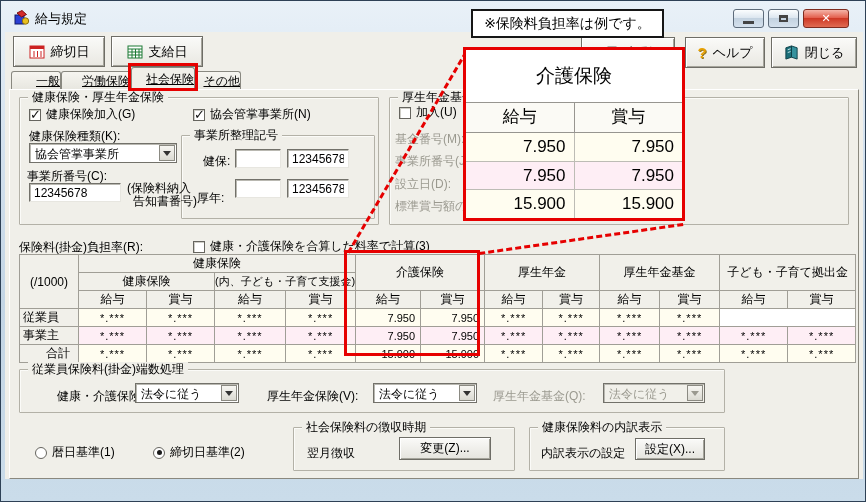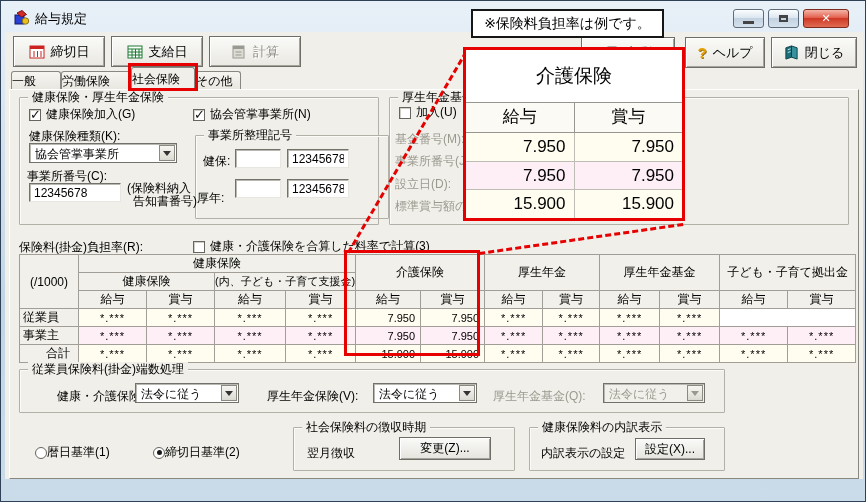--- a/index.html
+++ b/index.html
@@ -33,44 +33,44 @@
     background:linear-gradient(#fafaf8,#e9e8e2);
     border:1px solid #6e6d66;
     box-shadow:inset 1px 1px 0 #ffffff, inset -1px -1px 0 #a5a49b;
     font-size:13px;
   }
   .tbtn.disabled { color:#8f8e86; text-shadow:1px 1px 0 #fff; }
   .tbtn svg { flex:none; }
   
   .tabs { position:absolute; left:10px; top:66px; height:24px; display:flex; align-items:flex-end; }
   .tab {
-    box-sizing:border-box; height:20px; line-height:18px; text-align:left;
+    box-sizing:border-box; height:20px; line-height:18px; text-align:right;
     background:linear-gradient(#f6f5f0,#e6e5de);
     border:1px solid #898880; border-bottom:none;
     border-top-left-radius:3px; border-top-right-radius:3px;
-    position:relative; z-index:1;
+    position:relative; z-index:1;text-decoration:underline;
   }
   .tab.active { height:24px; line-height:22px; background:#f0efe9; z-index:6; }
   .panel {
     position:absolute; left:8px; top:88px; width:850px; height:390px; box-sizing:border-box;
     background:#f0efe9;
     border-top:1px solid #ffffff; border-left:1px solid #ffffff;
     border-right:1px solid #8a887e; border-bottom:1px solid #8a887e;
     z-index:2;
   }
   
   .grp { position:absolute; box-sizing:border-box; border:1px solid #b3b1a7; border-radius:1px; box-shadow:inset 1px 1px 0 #fbfbf8; z-index:3; }
   .gt { position:absolute; top:-8px; left:8px; background:#f0efe9; padding:0 4px; line-height:14px; white-space:nowrap; }
   .lbl { position:absolute; white-space:nowrap; z-index:4; }
   .lbl.dim, .dim { color:#9a998f; }
   
   .cb { position:absolute; display:flex; align-items:center; gap:5px; white-space:nowrap; z-index:4; }
   .cb .box { width:12px; height:12px; box-sizing:border-box; background:#fff; border:1px solid #66655f; box-shadow:inset 1px 1px 0 #cfcec7; position:relative; flex:none; }
   .cb.on .box::after { content:"✓"; position:absolute; left:0px; top:-3px; font-size:13px; font-weight:bold; color:#111; }
-  .radio { position:absolute; display:flex; align-items:center; gap:0; white-space:nowrap; z-index:4; }
+  .radio { position:absolute; display:flex; align-items:center; gap:5px; white-space:nowrap; z-index:4; }
   .radio .c { width:12px; height:12px; box-sizing:border-box; border-radius:50%; background:#fff; border:1px solid #66655f; flex:none; }
   .radio.on .c::after { content:""; display:block; width:5px; height:5px; border-radius:50%; background:#1a1a1a; margin:2px auto; margin-top:2.5px; }
   .fld {
     position:absolute; box-sizing:border-box; height:19px; background:#fff;
     border:1px solid #72716a; border-right-color:#e7e6e0; border-bottom-color:#e7e6e0;
     box-shadow:inset 1px 1px 0 #b9b8b1;
     font-family:inherit; font-size:12px; padding:0 4px; z-index:4; color:#000;
   }
   .sel { position:absolute; box-sizing:border-box; height:20px; background:#fff; border:1px solid #72716a; box-shadow:inset 1px 1px 0 #b9b8b1; z-index:4; }
   .sel .val { position:absolute; left:5px; top:2px; white-space:nowrap; }
@@ -147,28 +147,20 @@
     </svg>
     <span>締切日</span>
   </div>
   <div class="tbtn" style="left:110px; top:35px; width:92px;">
     <svg width="16" height="16" viewBox="0 0 16 16">
       <rect x="1" y="2" width="14" height="12" fill="#fff" stroke="#1d7a34"></rect>
       <path d="M1 5h14 M1 8h14 M1 11h14 M5 5v9 M8.5 5v9 M12 5v9" stroke="#1d7a34" fill="none"></path>
     </svg>
     <span>支給日</span>
   </div>
-  <div class="tbtn disabled" style="left:208px; top:35px; width:92px;">
-    <svg width="16" height="16" viewBox="0 0 16 16">
-      <rect x="2" y="2" width="11" height="12" fill="#dcdbd4" stroke="#9a9992"></rect>
-      <rect x="2" y="2" width="11" height="3" fill="#9a9992"></rect>
-      <path d="M4.5 8h6 M4.5 11h6" stroke="#9a9992" fill="none"></path>
-    </svg>
-    <span>計算</span>
-  </div>
 
   <div class="tbtn" style="left:580px; top:36px; width:94px; z-index:5;">
     <svg width="16" height="16" viewBox="0 0 16 16">
       <rect x="2" y="6" width="12" height="6" fill="#cfd4cf" stroke="#6b6f6b"></rect>
       <rect x="4" y="2" width="8" height="4" fill="#fff" stroke="#6b6f6b"></rect>
       <rect x="4" y="10" width="8" height="4" fill="#fff" stroke="#6b6f6b"></rect>
     </svg>
     <span>印刷</span>
   </div>
 
@@ -209,21 +201,21 @@
     <span class="val">協会管掌事業所</span>
     <span class="dbtn"></span>
   </div>
   <div class="lbl" style="left:26px; top:167px;">事業所番号(C):</div>
   <input class="fld" style="left: 28px; top: 182px; width: 92px;" readonly="" value="12345678">
   <div class="lbl hnote" style="left:126px; top:181px;">
     <span>(保険料納入</span><br>
     <span style="padding-left:6px;">告知書番号)</span>
   </div>
 
-  <div class="grp" style="left:194px; top:134px; width:194px; height:84px;">
+  <div class="grp" style="left:180px; top:134px; width:194px; height:84px;">
     <span class="gt">事業所整理記号</span>
   </div>
   <div class="lbl" style="left:202px; top:152px;">健保:</div>
   <input class="fld" style="left: 234px; top: 148px; width: 46px;" readonly="" value="">
   <input class="fld" style="left: 286px; top: 148px; width: 62px;" readonly="" value="12345678">
   <div class="lbl" style="left:196px; top:182px;margin-top:7px;">厚年:</div>
   <input class="fld" style="left: 234px; top: 178px; width: 46px;" readonly="" value="">
   <input class="fld" style="left: 286px; top: 178px; width: 62px;" readonly="" value="12345678">
 
   <div class="grp" style="left:388px; top:96px; width:460px; height:128px;">

